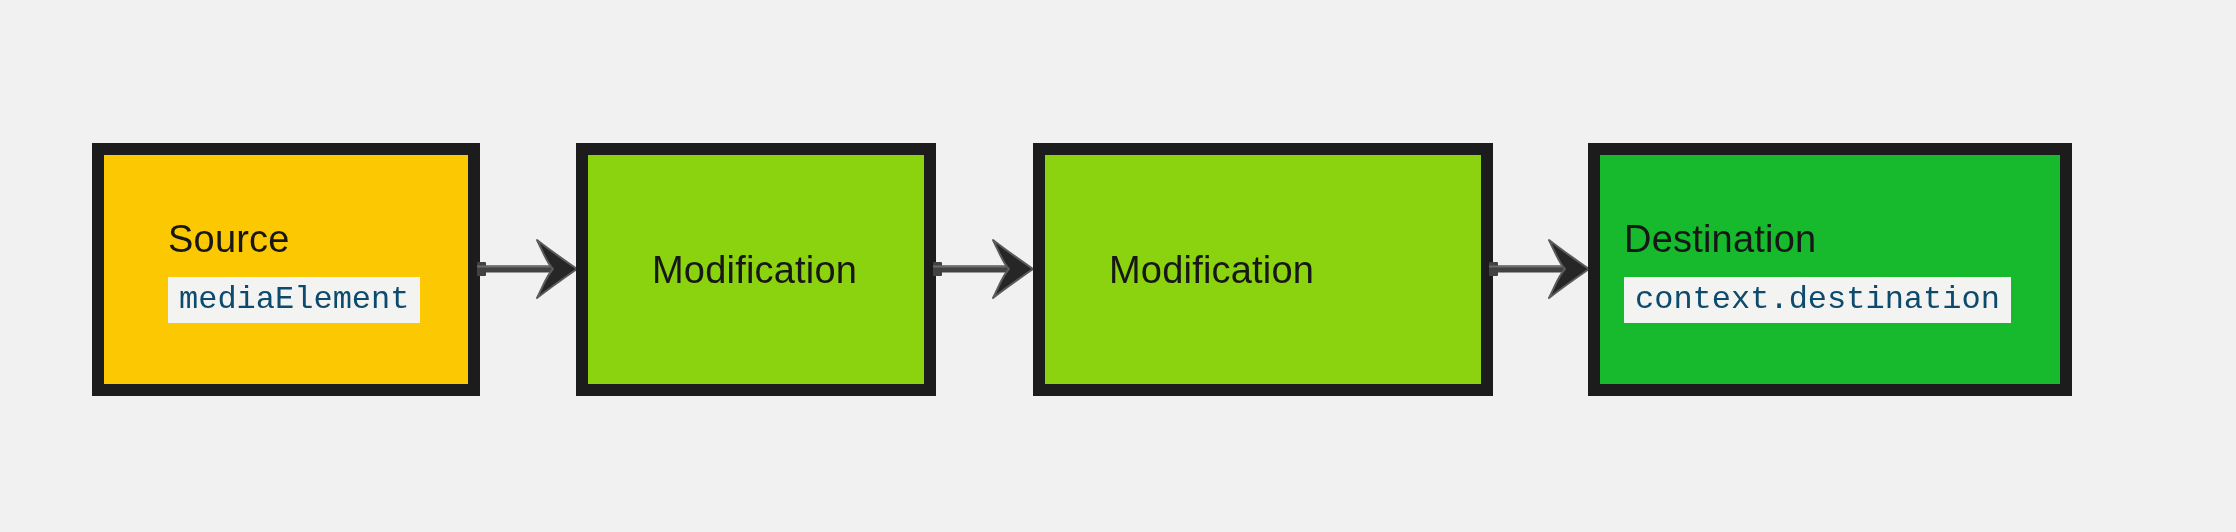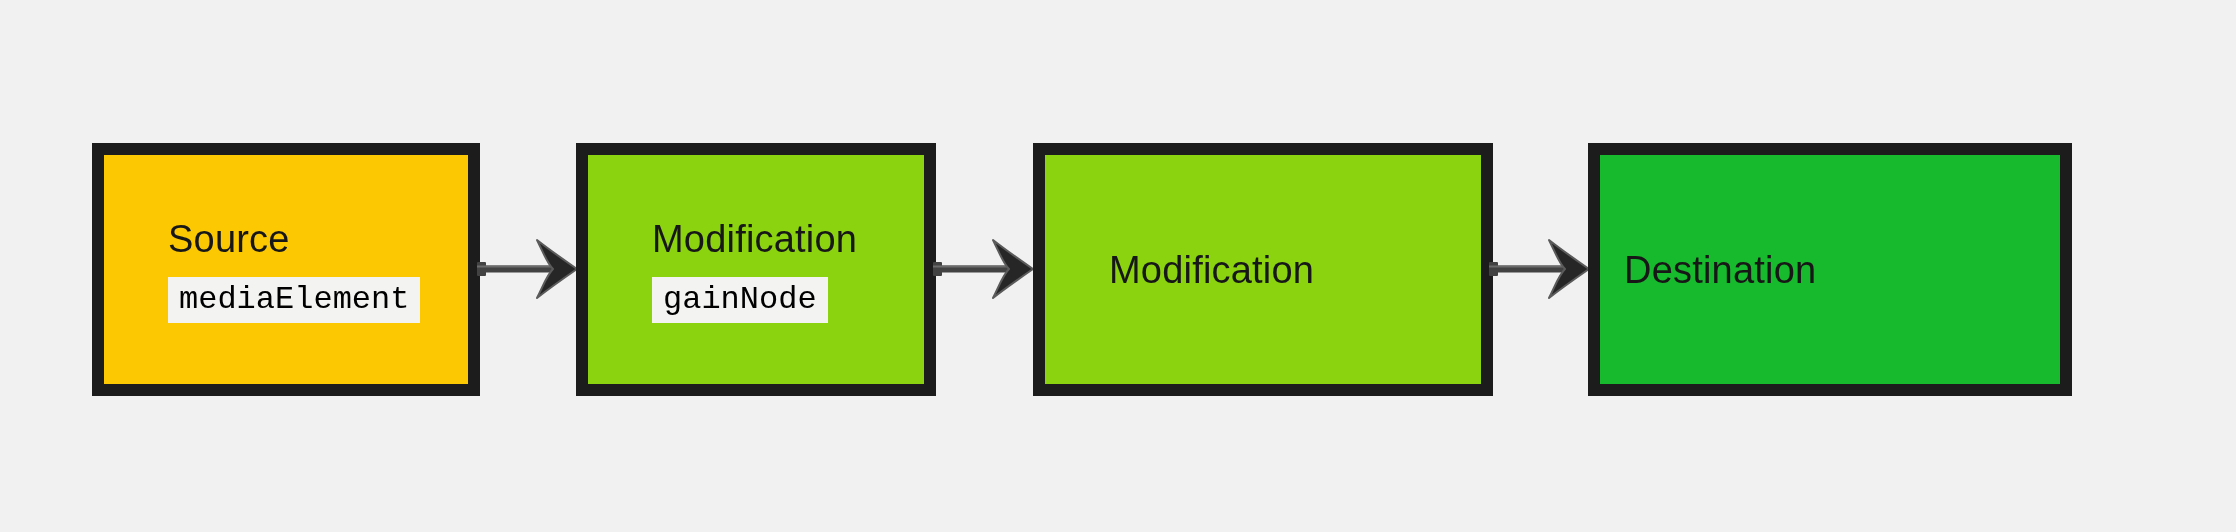--- a/index.html
+++ b/index.html
@@ -38,21 +38,21 @@
   .node-label {
     font-size: 38px;
     line-height: 44px;
     color: #171717;
     letter-spacing: 0.2px;
     white-space: nowrap;
   }
   .node-code {
     display: inline-block;
     background: #f3f3f1;
-    color: #000000;
+    color: #0c4a6e;
     font-family: "Liberation Mono", monospace;
     font-size: 32px;
     line-height: 32px;
     padding: 7px 11px;
     white-space: nowrap;
   }
   .arrow {
     position: absolute;
     top: 237px;
     width: 104px;
@@ -75,21 +75,20 @@
 
   <svg class="arrow arrow-1" viewBox="0 0 104 64" style="color: rgb(66, 66, 66);">
     <rect x="1" y="25" width="9" height="14" rx="1" fill="currentColor"></rect>
     <rect x="1" y="28.5" width="76" height="7" fill="currentColor"></rect>
     <rect x="1" y="28.5" width="76" height="2" fill="#6b6b6b"></rect>
     <path d="M101,32 C88,23 75,14 61,3 C68,17 71,26 77,32 C71,38 68,47 61,61 C75,50 88,41 101,32 Z" fill="#262626" stroke="#5b5b5b" stroke-width="2" stroke-linejoin="round"></path>
   </svg>
 
   <div class="node node-mod1" style="background: rgb(139, 211, 14);">
     <span class="node-label">Modification</span>
-    <span class="node-code" style="background: rgb(243, 243, 241);">gainNode</span>
   </div>
 
   <svg class="arrow arrow-2" viewBox="0 0 104 64" style="color: rgb(66, 66, 66);">
     <rect x="1" y="25" width="9" height="14" rx="1" fill="currentColor"></rect>
     <rect x="1" y="28.5" width="76" height="7" fill="currentColor"></rect>
     <rect x="1" y="28.5" width="76" height="2" fill="#6b6b6b"></rect>
     <path d="M101,32 C88,23 75,14 61,3 C68,17 71,26 77,32 C71,38 68,47 61,61 C75,50 88,41 101,32 Z" fill="#262626" stroke="#5b5b5b" stroke-width="2" stroke-linejoin="round"></path>
   </svg>
 
   <div class="node node-mod2" style="background: rgb(139, 211, 14);">
@@ -98,15 +97,16 @@
 
   <svg class="arrow arrow-3" viewBox="0 0 104 64" style="color: rgb(66, 66, 66);">
     <rect x="1" y="25" width="9" height="14" rx="1" fill="currentColor"></rect>
     <rect x="1" y="28.5" width="76" height="7" fill="currentColor"></rect>
     <rect x="1" y="28.5" width="76" height="2" fill="#6b6b6b"></rect>
     <path d="M101,32 C88,23 75,14 61,3 C68,17 71,26 77,32 C71,38 68,47 61,61 C75,50 88,41 101,32 Z" fill="#262626" stroke="#5b5b5b" stroke-width="2" stroke-linejoin="round"></path>
   </svg>
 
   <div class="node node-dest" style="background: rgb(23, 185, 45); padding-left: 24px;">
     <span class="node-label">Destination</span>
+    <span class="node-code" style="background: rgb(243, 243, 241);">context.destination</span>
   </div>
 
 </div>
 
 </body></html>

